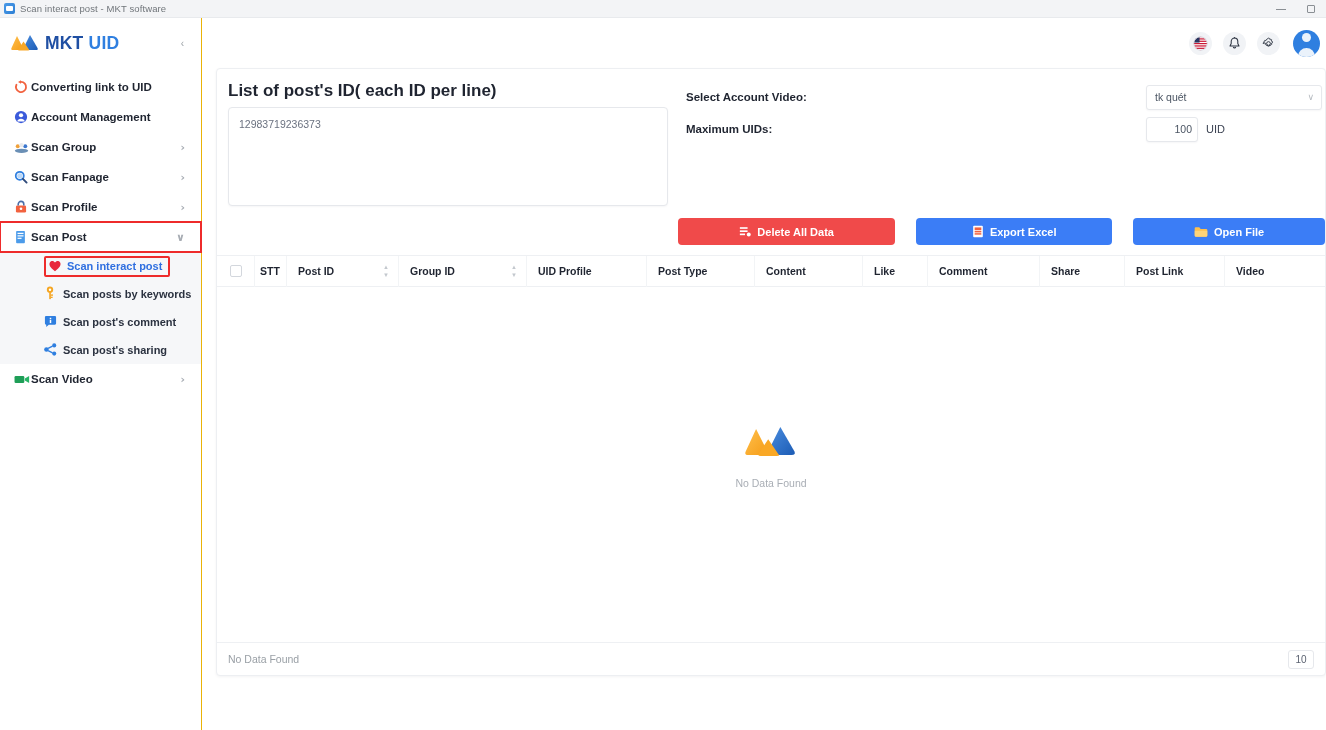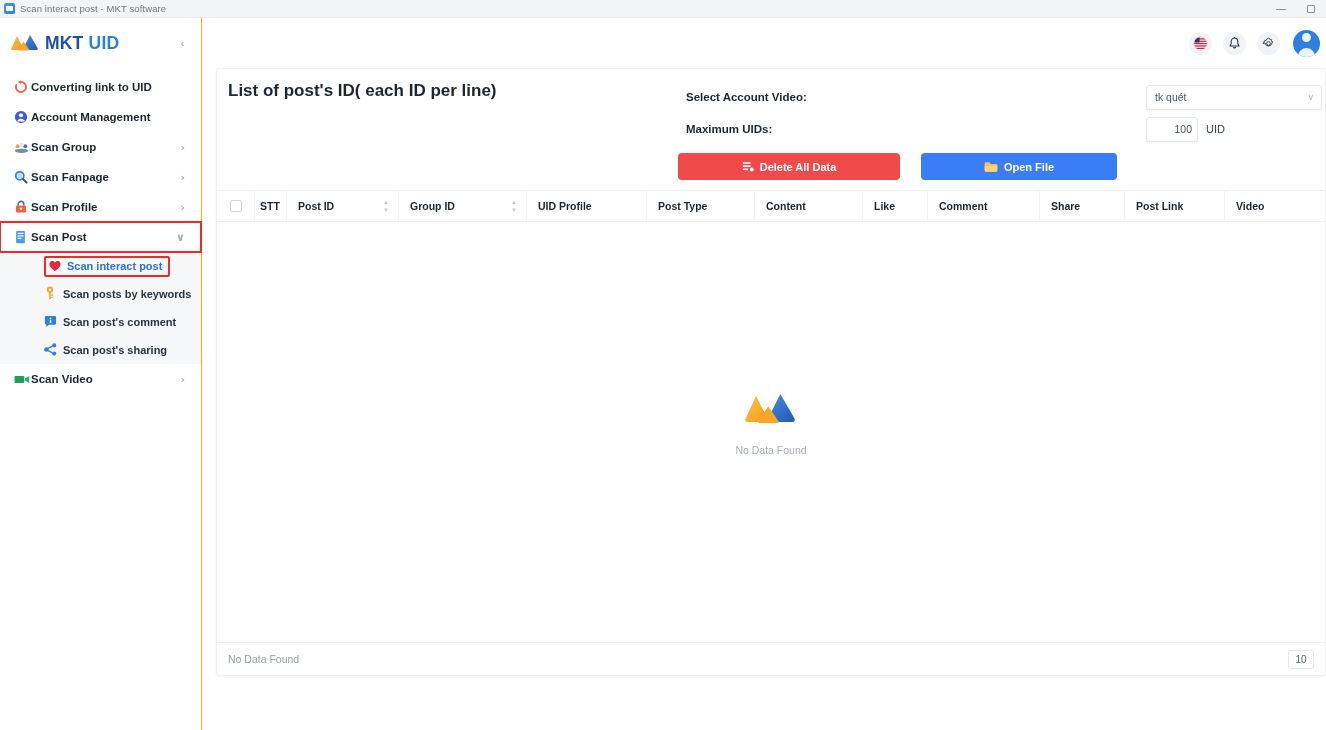--- a/index.html
+++ b/index.html
@@ -421,20 +421,21 @@
       </div>
     </div>
 
     <div class="content-wrap">
       <div class="card">
 
         <div class="form-row">
 
           <div class="left-col">
             <div class="field-label">List of post's ID( each ID per line)</div>
+            <textarea class="textarea-box" placeholder="" style="">12983719236373</textarea>
           </div>
 
           <div class="right-col">
 
             <div class="opt-row">
               <div class="opt-label">Select Account Video:</div>
               <div class="select-box">
                 <span>tk quét</span>
                 <span class="sel-chev">∨</span>
               </div>
@@ -450,20 +451,29 @@
 
         <div class="actions">
           <button class="btn btn-del">
             <svg width="12" height="12" viewBox="0 0 14 14">
                 <rect x="1" y="1.4" width="9" height="1.9" fill="#fff"></rect>
                 <rect x="1" y="5.1" width="9" height="1.9" fill="#fff"></rect>
                 <rect x="1" y="8.8" width="6" height="1.9" fill="#fff"></rect>
                 <circle cx="11.4" cy="10" r="2.3" fill="#fff"></circle>
               </svg>
             <span>Delete All Data</span>
+          </button>
+          <button class="btn btn-exp">
+            <svg width="12" height="13" viewBox="0 0 12 14">
+                <rect x="0.8" y="0.8" width="10.4" height="12.4" rx="1" fill="#fff"></rect>
+                <rect x="2.4" y="2.6" width="7.2" height="3" fill="#f2623f"></rect>
+                <rect x="2.4" y="6.4" width="7.2" height="1.6" fill="#f2623f"></rect>
+                <rect x="2.4" y="8.8" width="7.2" height="1.6" fill="#f2623f"></rect>
+              </svg>
+            <span>Export Excel</span>
           </button>
           <button class="btn btn-open">
             <svg width="14" height="12" viewBox="0 0 16 13">
                 <path d="M0.8 2.4a1.2 1.2 0 0 1 1.2-1.2h4l1.6 1.8h6.4a1.2 1.2 0 0 1 1.2 1.2v6.4a1.2 1.2 0 0 1-1.2 1.2H2a1.2 1.2 0 0 1-1.2-1.2z" fill="#ffc04d"></path>
                 <path d="M0.8 5.2h14.4v5.4a1.2 1.2 0 0 1-1.2 1.2H2a1.2 1.2 0 0 1-1.2-1.2z" fill="#ffd479"></path>
               </svg>
             <span>Open File</span>
           </button>
         </div>
 

